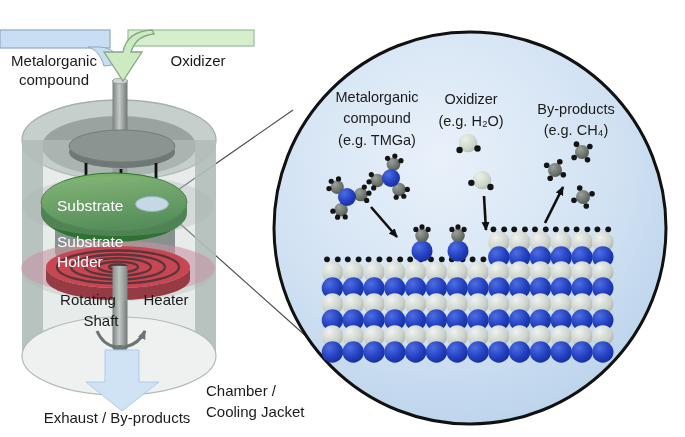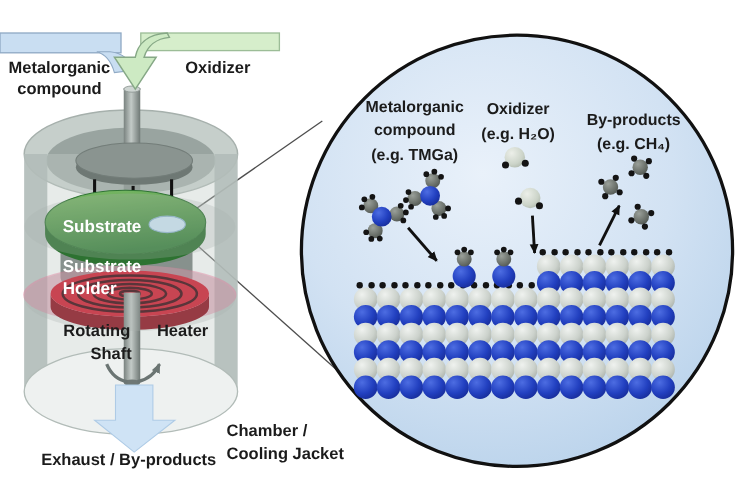--- a/index.html
+++ b/index.html
@@ -1,17 +1,17 @@
 <!DOCTYPE html>
 <html><head>
 <meta charset="utf-8">
 <style>
   html,body{margin:0;padding:0;background:#ffffff;}
   .fig{position:relative;width:685px;height:437px;background:#ffffff;overflow:hidden;
-       font-family:"Liberation Sans","DejaVu Sans",sans-serif;font-weight:bold;}
+       font-family:"Liberation Sans","DejaVu Sans",sans-serif;}
   svg{display:block;}
   text{font-family:"Liberation Sans","DejaVu Sans",sans-serif;fill:#1b1b1b;}
   .lbl{font-size:15px;}
   .lblc{font-size:14.5px;}
   .wlbl{font-size:15.5px;fill:#ffffff;}
 </style>
 </head>
 <body>
 
 <div class="fig">

